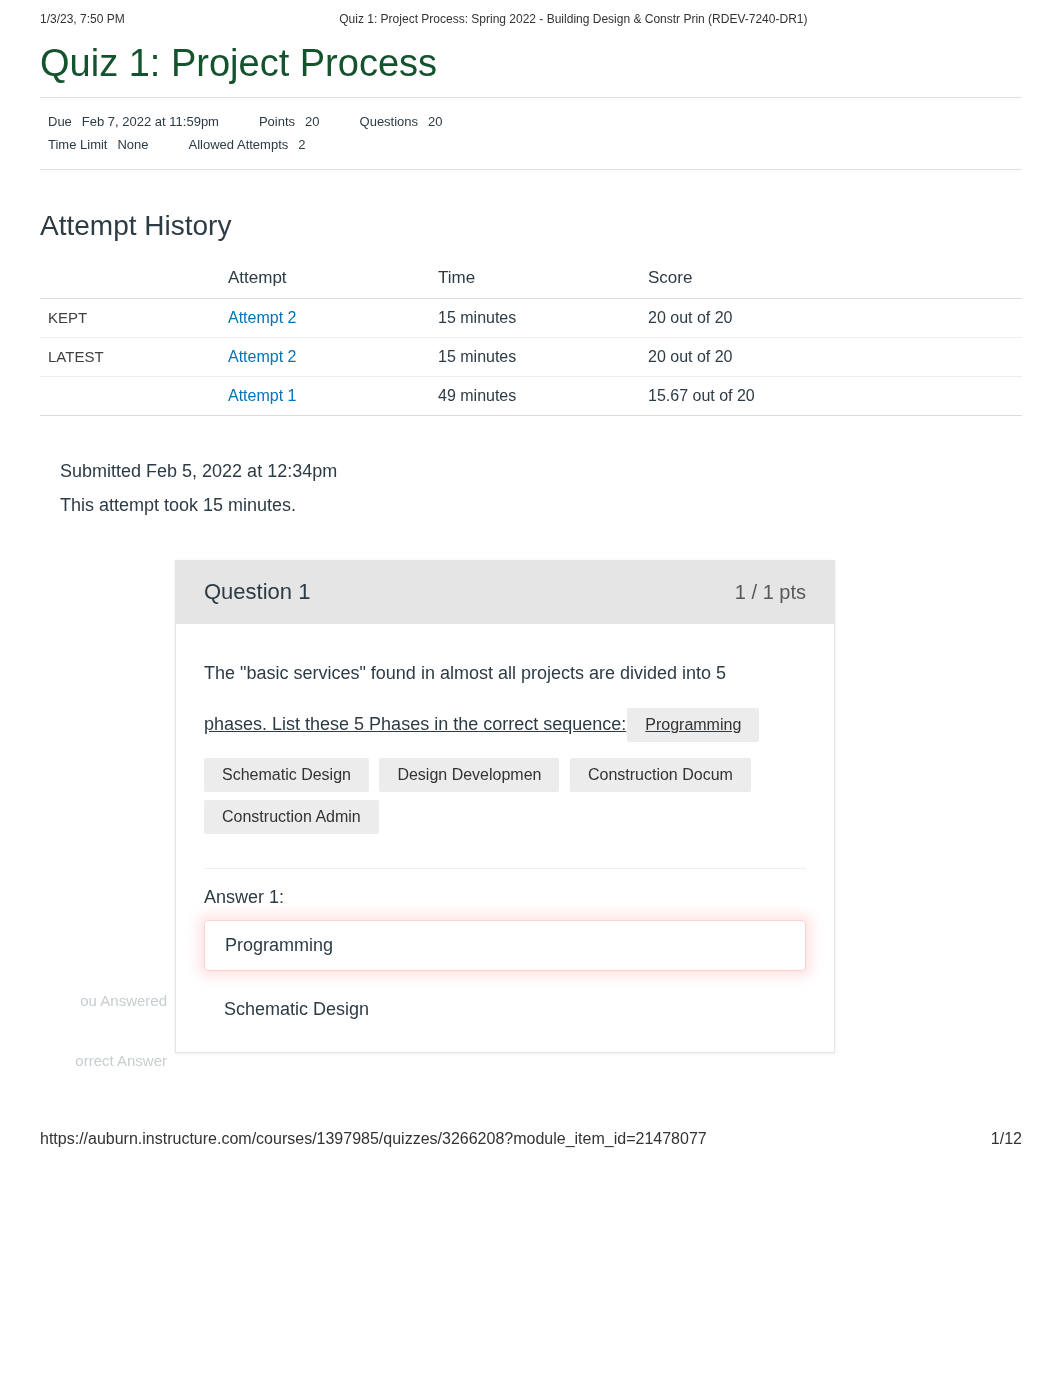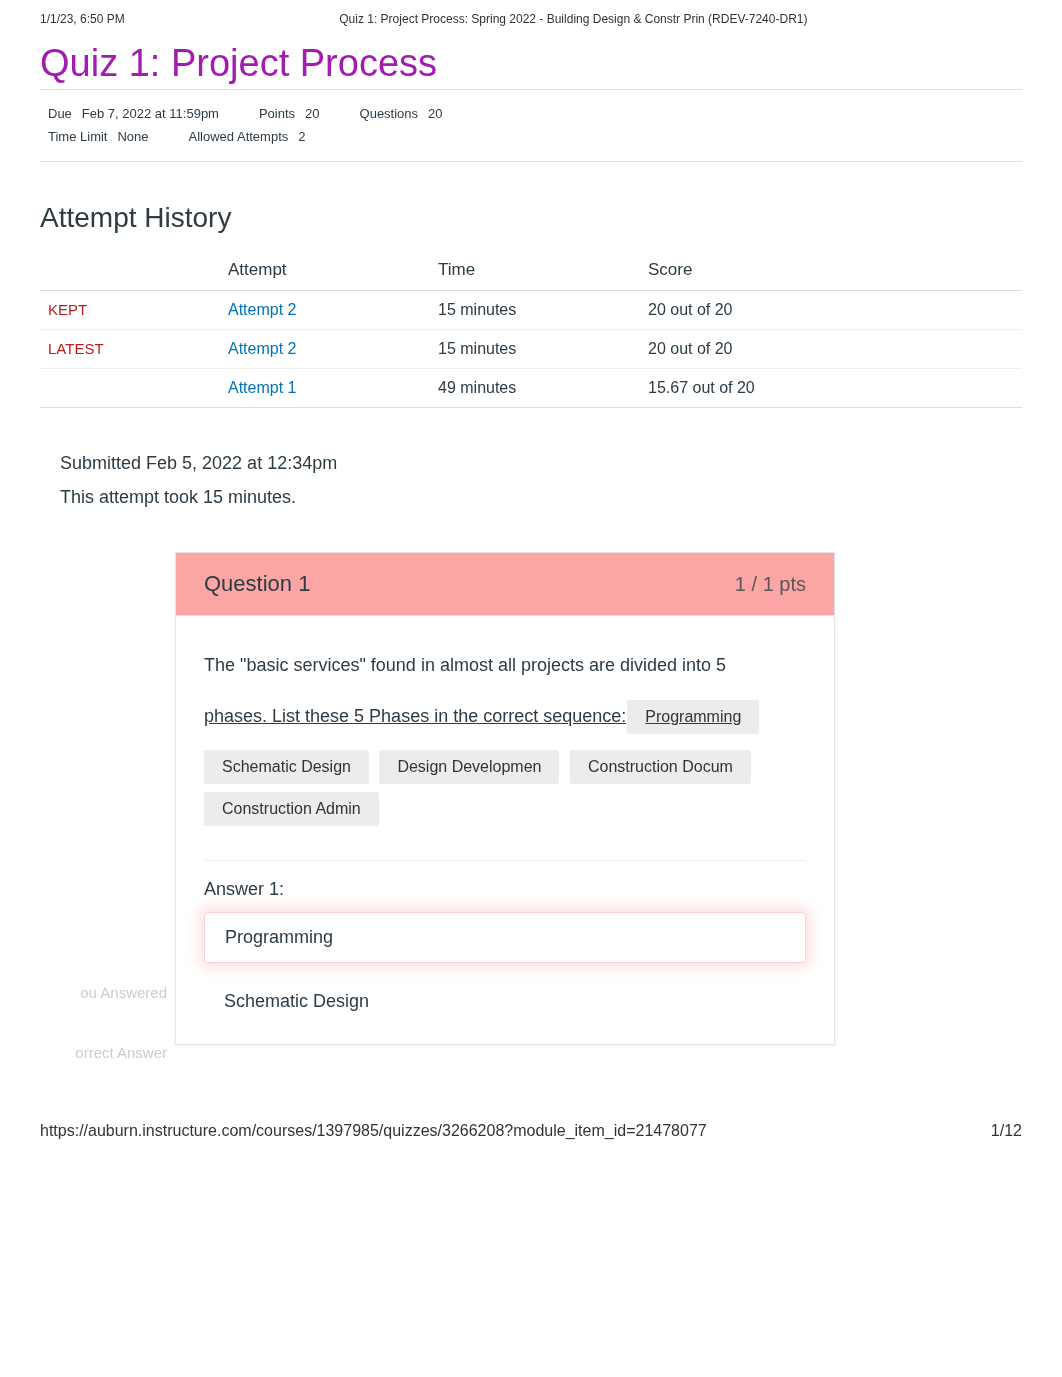--- a/index.html
+++ b/index.html
@@ -24,22 +24,22 @@
     .print-header .center {
       flex: 1;
       text-align: center;
     }
     .content {
       padding: 0 40px;
     }
     h1.page-title {
       font-size: 38px;
       font-weight: 400;
-      margin: 8px 0 4px 0;
-      color: #a21caf;
+      margin: 8px 0 12px 0;
+      color: #14532d;
     }
     .quiz-meta-box {
       border-top: 1px solid #e0e0e0;
       border-bottom: 1px solid #e0e0e0;
       padding: 12px 8px;
       margin-bottom: 40px;
     }
     .meta-row {
       display: flex;
       flex-wrap: wrap;
@@ -84,21 +84,21 @@
     }
     table.attempt-history td {
       padding: 10px 8px;
       border-bottom: 1px solid #eee;
     }
     table.attempt-history tr:last-child td {
       border-bottom: 1px solid #ddd;
     }
     .row-label {
       font-size: 15px;
-      color: #b91c1c;
+      color: #404040;
     }
     .attempt-link {
       color: #0374b5;
       text-decoration: none;
     }
     .score-summary {
       padding: 8px 20px;
       margin: 20px 0 30px 0;
       font-size: 18px;
       line-height: 1.9;
@@ -133,21 +133,21 @@
       max-width: 660px;
       border: 1px solid #e5e5e5;
       box-shadow: 0 1px 3px rgba(0,0,0,0.08);
     }
     .question-header {
       display: flex;
       justify-content: space-between;
       align-items: center;
       padding: 18px 28px;
       border-bottom: 1px solid #e5e5e5;
-      background: #fca5a5;
+      background: #e5e5e5;
     }
     .question-title {
       font-size: 22px;
       font-weight: 400;
     }
     .question-pts {
       font-size: 20px;
       color: #595959;
     }
     .question-body {
@@ -205,21 +205,21 @@
       justify-content: space-between;
       font-size: 16px;
       color: #333;
       padding: 20px 40px 10px 40px;
     }
   </style>
 </head>
 <body>
 
 <div class="print-header">
-  <span>1/1/23, 6:50 PM</span>
+  <span>1/3/23, 7:50 PM</span>
   <span class="center">Quiz 1: Project Process: Spring 2022 - Building Design &amp; Constr Prin (RDEV-7240-DR1)</span>
   <span></span>
 </div>
 
 <div class="content">
 
   <h1 class="page-title">Quiz 1: Project Process</h1>
 
   <div class="quiz-meta-box">
     <div class="meta-row">

